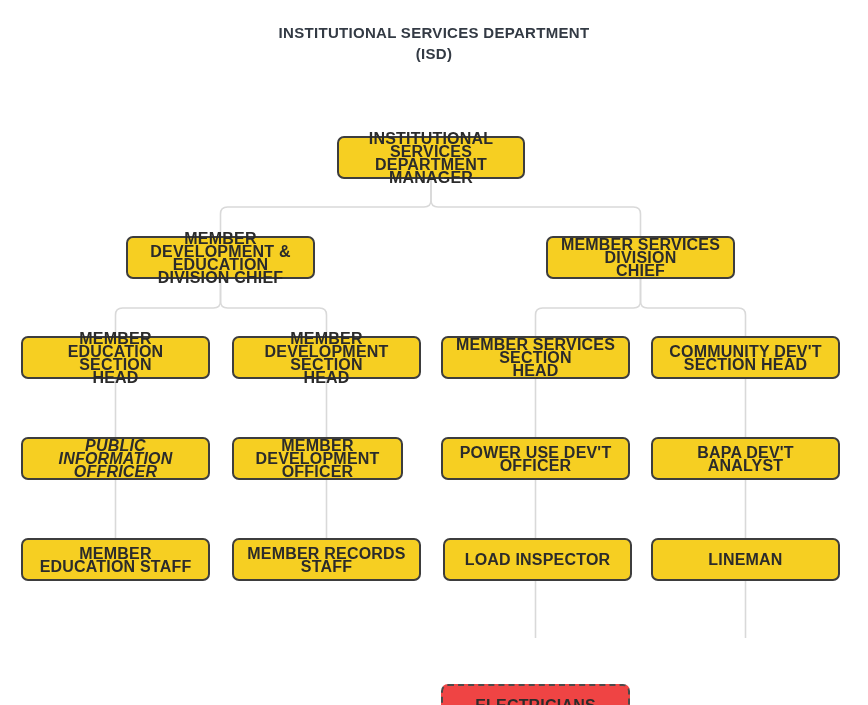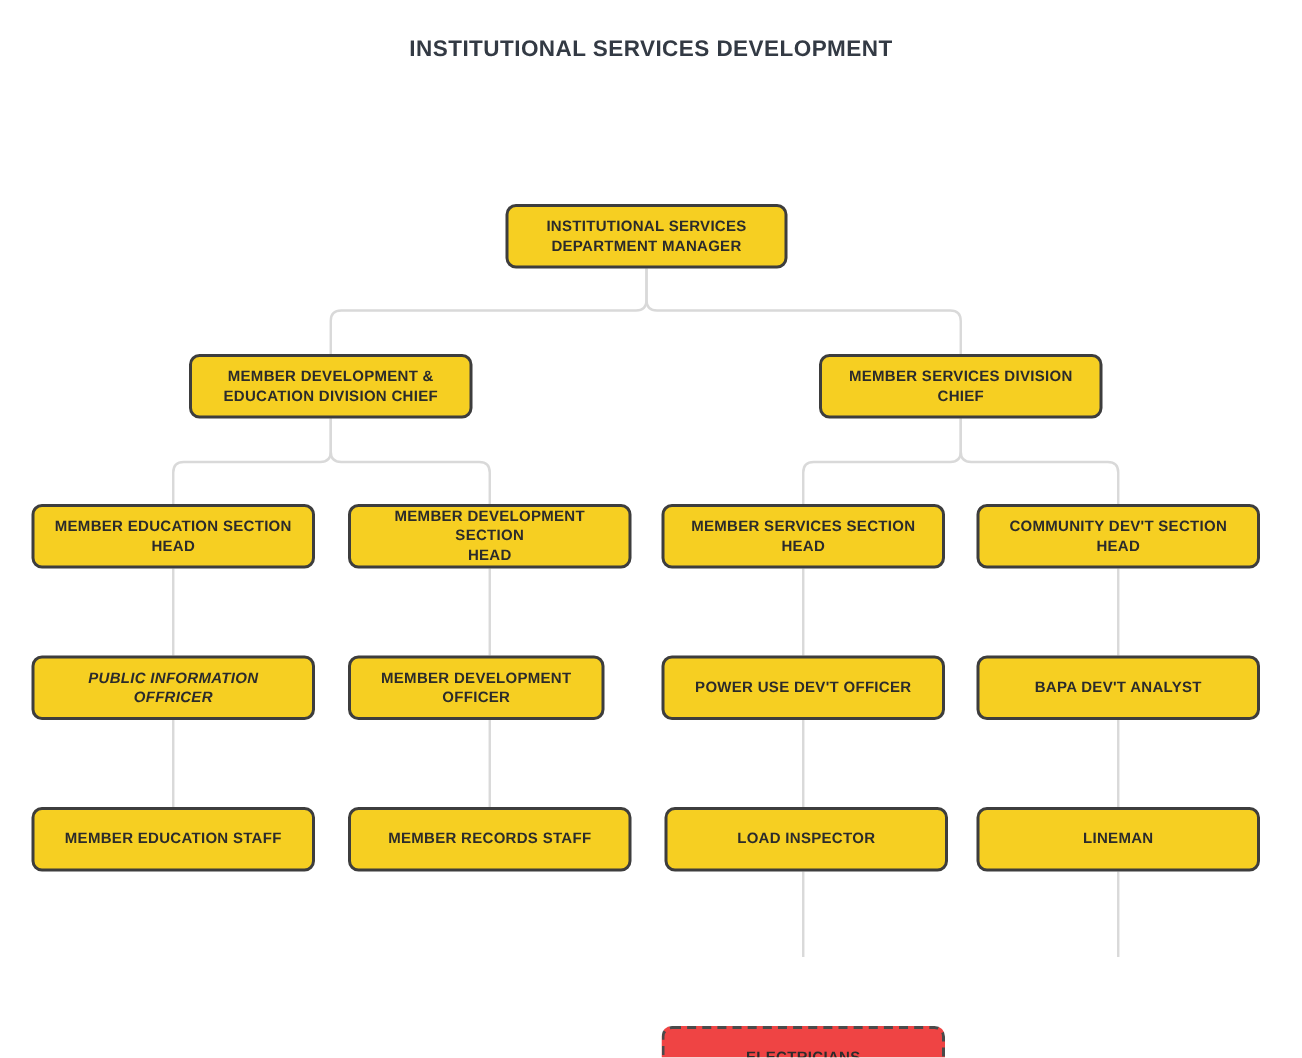--- a/index.html
+++ b/index.html
@@ -42,38 +42,39 @@
     display: flex;
     align-items: center;
     justify-content: center;
     text-align: center;
     padding: 3px 8px;
     cursor: default;
   }
   .node-label {
     color: #2b2b2b;
     font-weight: bold;
-    font-size: 10px;
+    font-size: 16px;
     line-height: 13px;
     letter-spacing: 0.2px;
     white-space: pre-line;
   }
   .node.dashed {
     background: #ef4444;
     border: 2px dashed #4a4a4a;
     margin-top: 46px;
   }
 </style>
 </head>
 <body>
 
 <div class="canvas">
 
   <div class="chart-title">
-    <div>INSTITUTIONAL SERVICES DEVELOPMENT</div>
+    <div>INSTITUTIONAL SERVICES DEPARTMENT</div>
+    <div>(ISD)</div>
   </div>
 
   <svg class="connector-layer" width="868" height="705" viewBox="0 0 868 705" aria-hidden="true">
 
     <path d="M431,179 V200 Q431,207 424,207 H227.5 Q220.5,207 220.5,214 V236"></path>
     <path d="M431,179 V200 Q431,207 438,207 H633.5 Q640.5,207 640.5,214 V236"></path>
 
     <path d="M220.5,279 V301 Q220.5,308 213.5,308 H122.5 Q115.5,308 115.5,315 V336"></path>
     <path d="M220.5,279 V301 Q220.5,308 227.5,308 H319.5 Q326.5,308 326.5,315 V336"></path>
 

